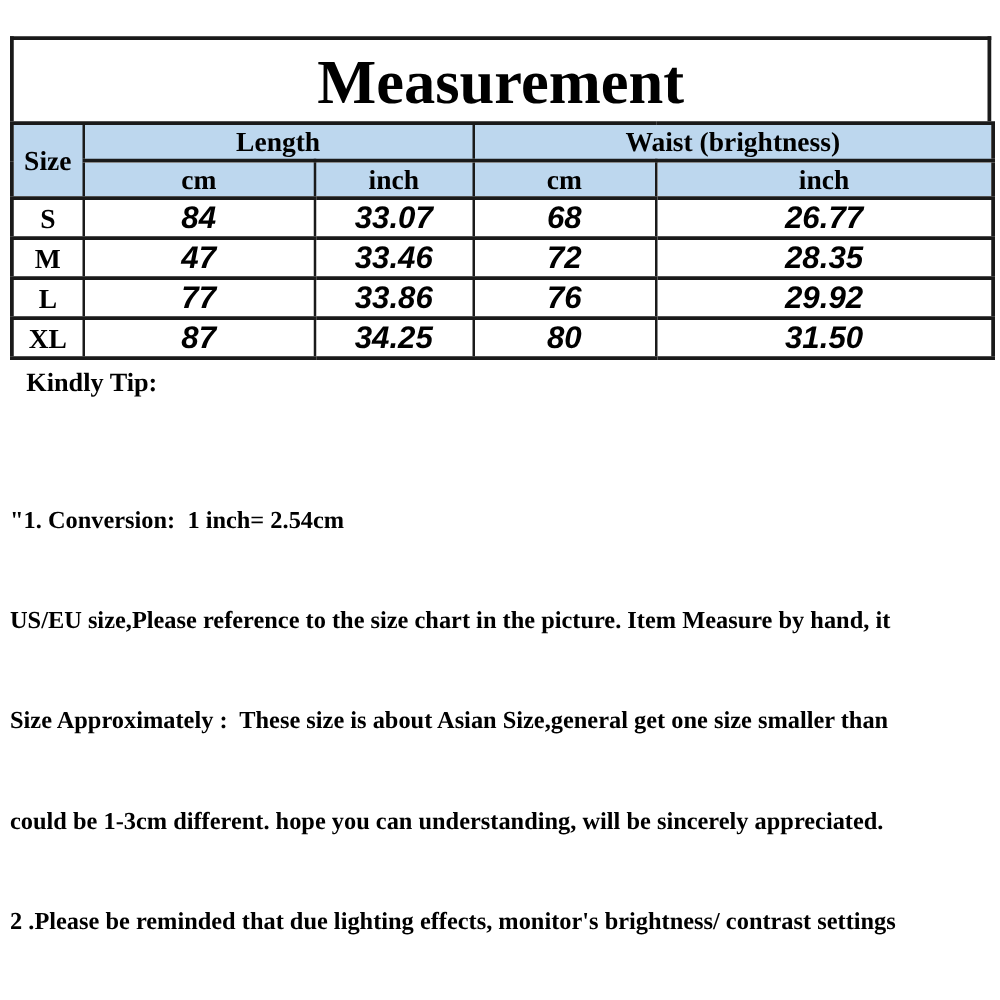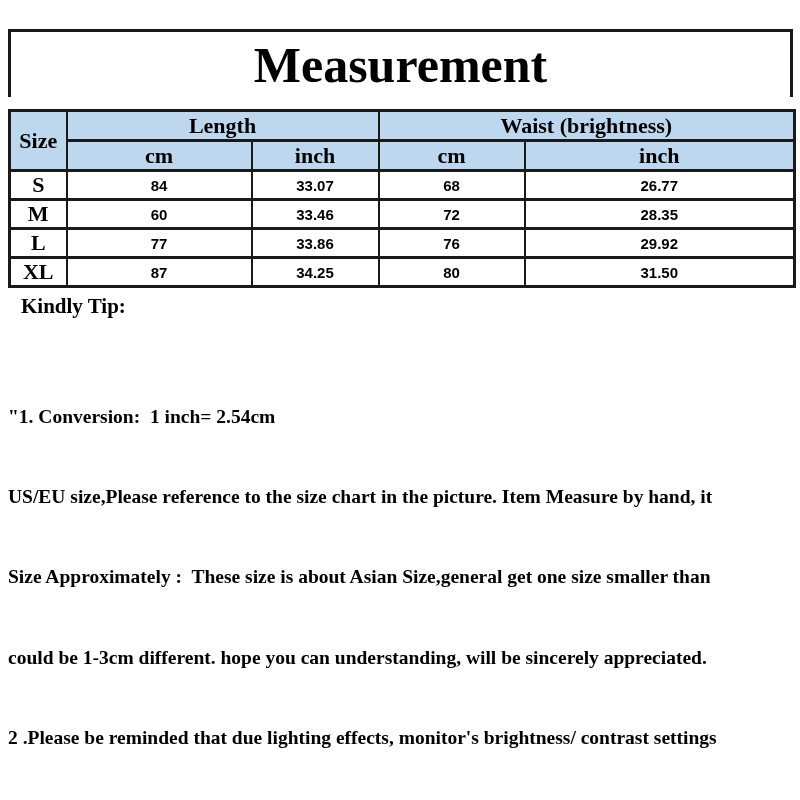--- a/index.html
+++ b/index.html
@@ -31,21 +31,20 @@
   .title-box span {
     font-size: 50px;
     font-weight: bold;
     line-height: 1;
   }
   table.size-chart {
     border-collapse: collapse;
     table-layout: fixed;
     width: 785px;
     border: 3px solid #1a1a1a;
-    margin-top: 12px;
   }
   table.size-chart td {
     border: 2px solid #1a1a1a;
     border-top-width: 3px;
     border-bottom-width: 3px;
     text-align: center;
     vertical-align: middle;
     font-weight: bold;
     padding: 0;
     overflow: hidden;
@@ -61,21 +60,22 @@
   
   td.no-r { border-right: none; }
   td.no-l { border-left: none; }
   tr.data td {
     background: #ffffff;
     height: 25px;
   }
   td.sizecell { font-size: 22px; }
   td.num {
     font-family: "Liberation Sans", sans-serif;
-    font-size: 15px;
+    font-size: 25px;
+    font-style: italic;
   }
   .notes {
     margin-top: 6px;
     font-weight: bold;
     width: 792px;
   }
   .notes-heading {
     font-size: 21px;
     line-height: 24px;
     white-space: pre;
@@ -119,21 +119,21 @@
       </tr>
       <tr class="data">
         <td class="sizecell">S</td>
         <td class="num">84</td>
         <td class="num">33.07</td>
         <td class="num">68</td>
         <td class="num">26.77</td>
       </tr>
       <tr class="data">
         <td class="sizecell">M</td>
-        <td class="num">60</td>
+        <td class="num">47</td>
         <td class="num">33.46</td>
         <td class="num">72</td>
         <td class="num">28.35</td>
       </tr>
       <tr class="data">
         <td class="sizecell">L</td>
         <td class="num">77</td>
         <td class="num">33.86</td>
         <td class="num">76</td>
         <td class="num">29.92</td>

